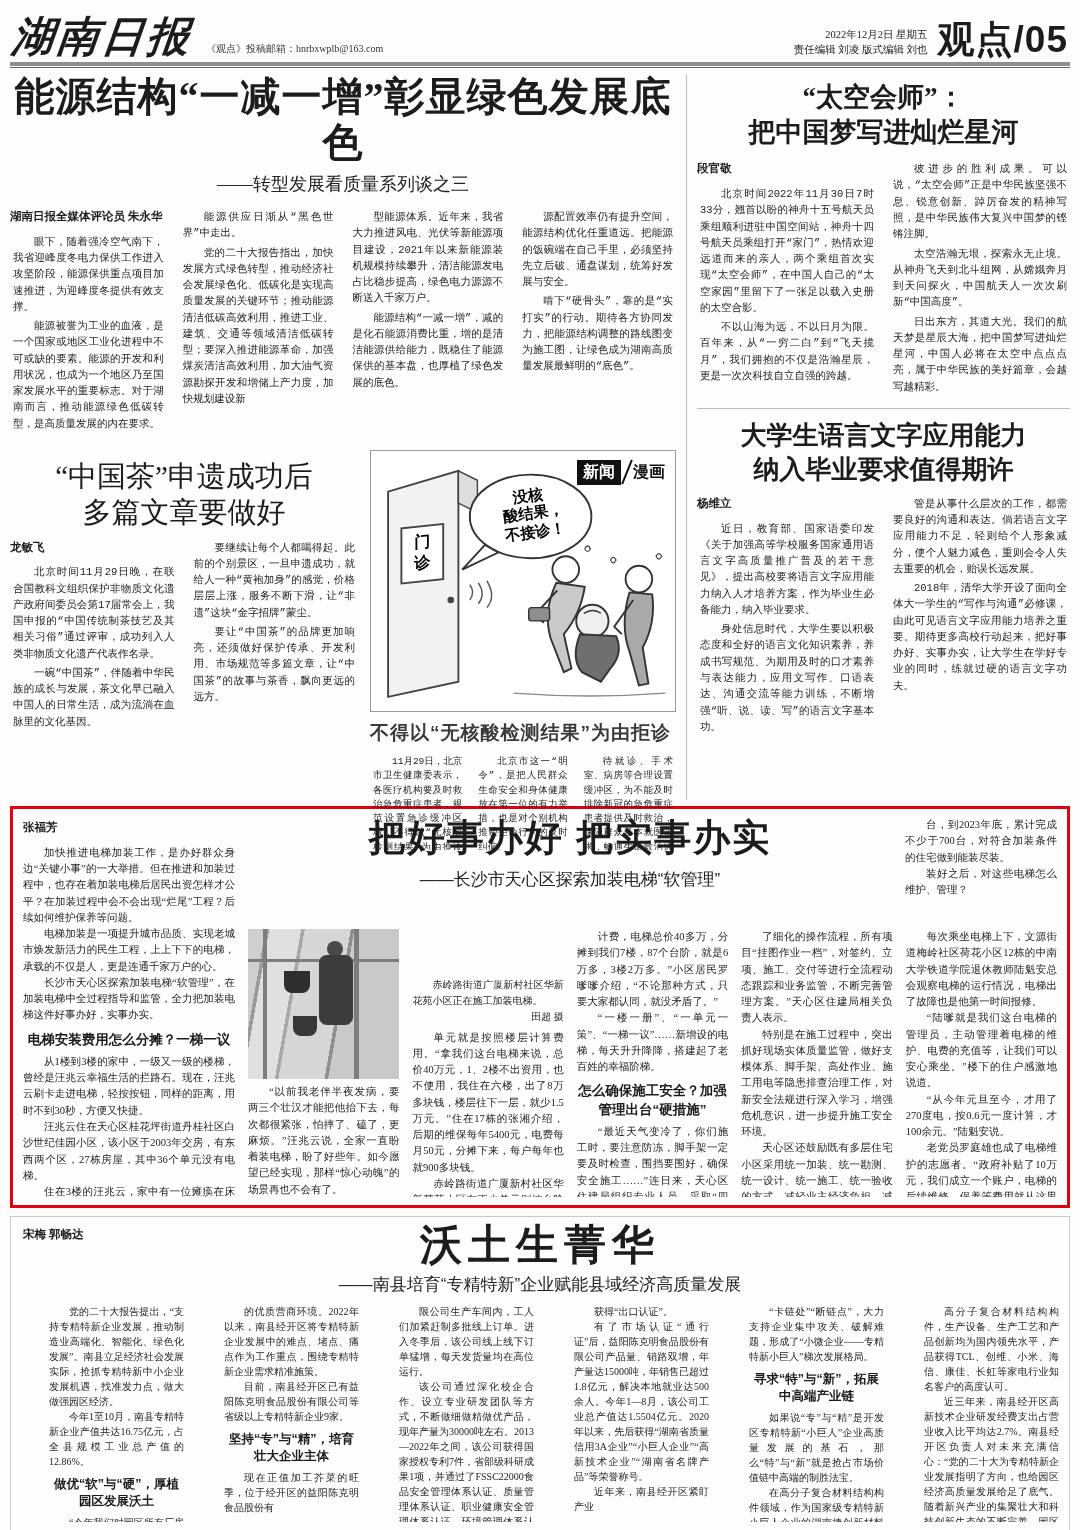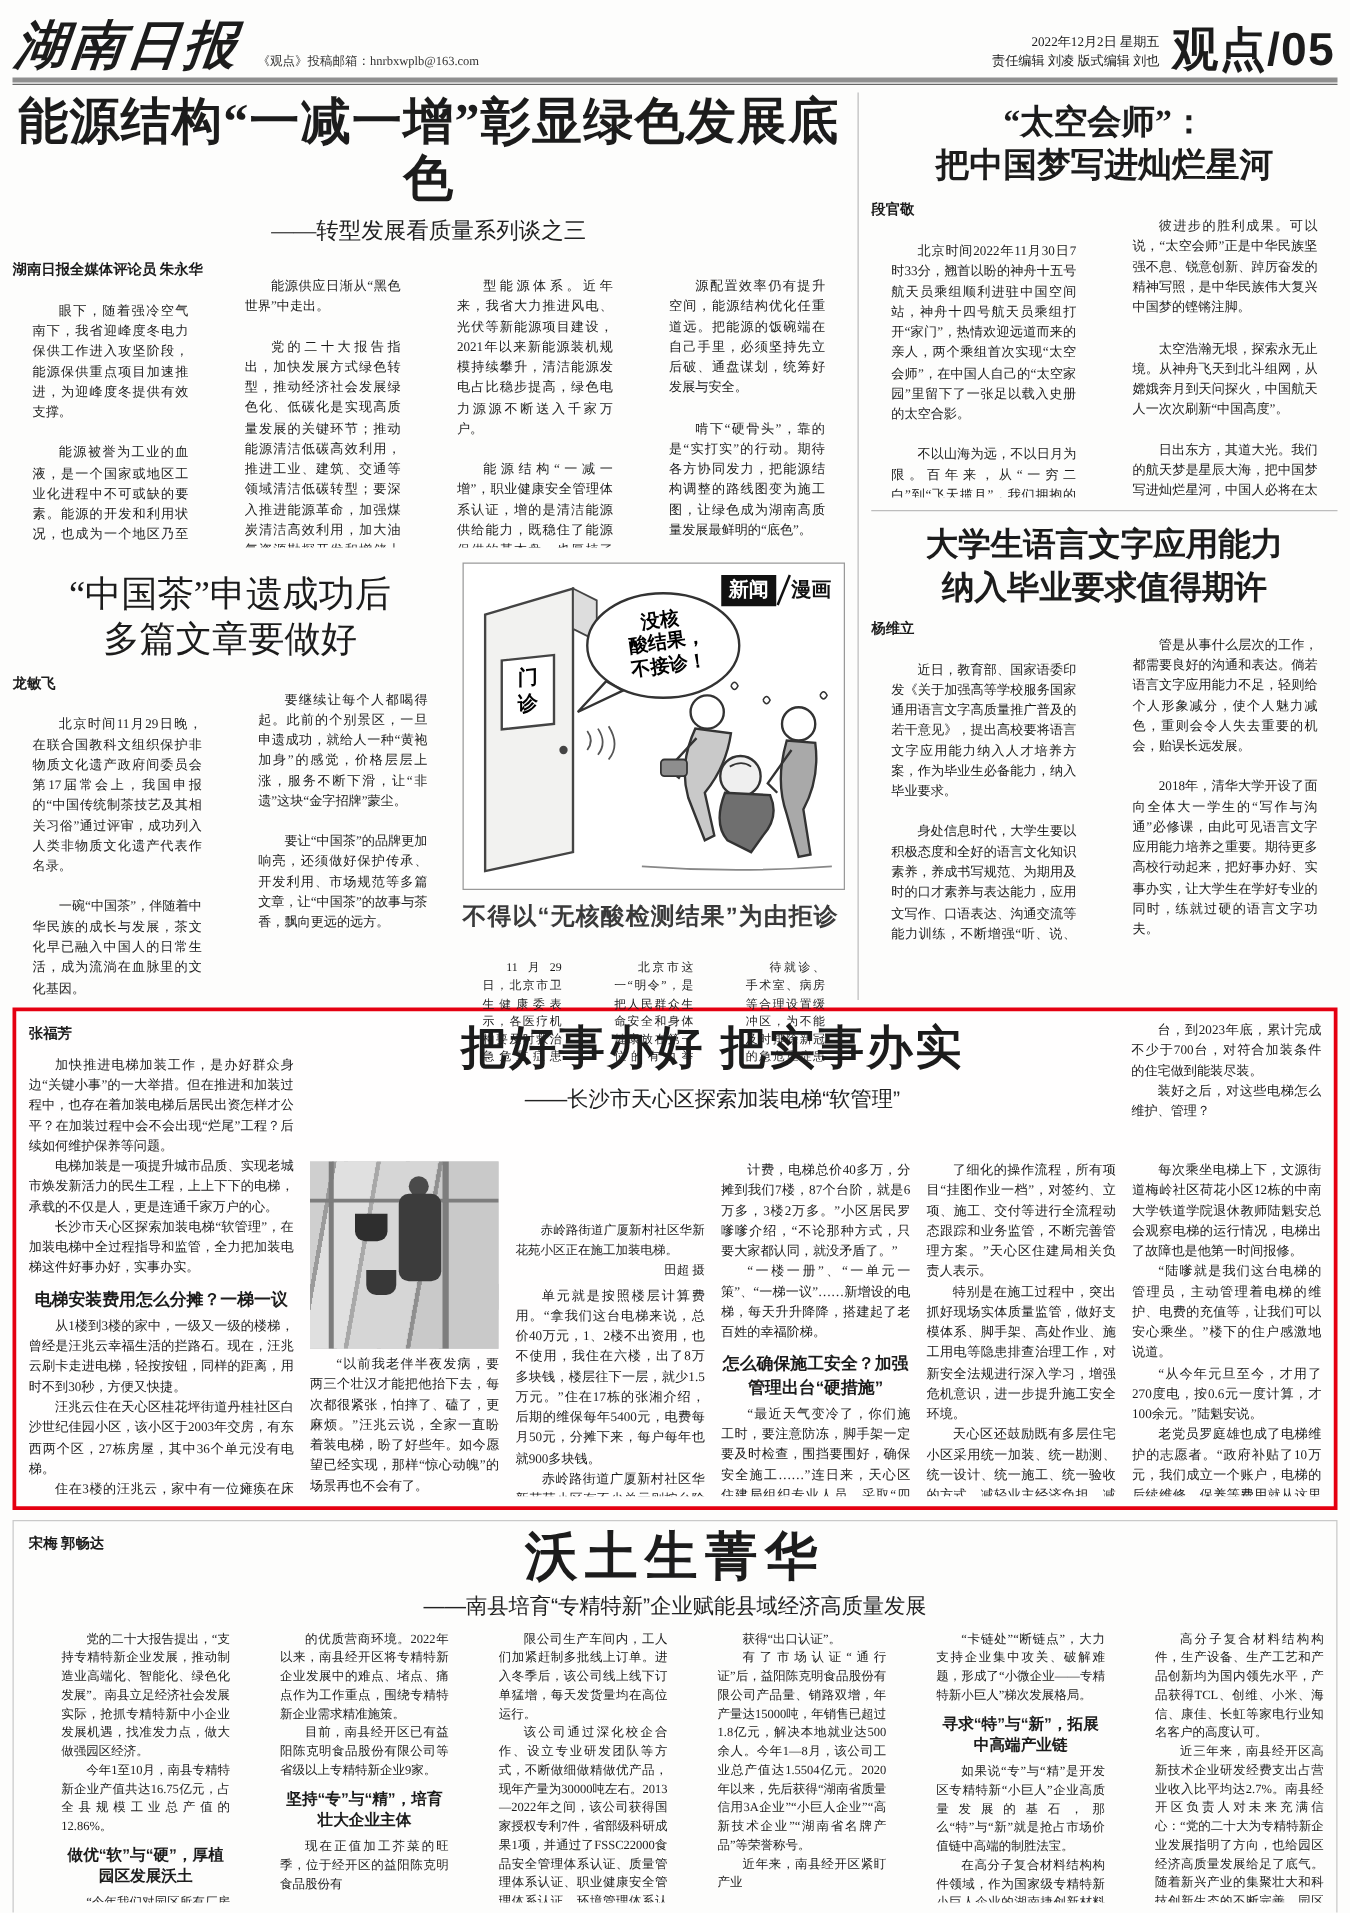--- a/index.html
+++ b/index.html
@@ -15,21 +15,21 @@
   .masthead { font-size:42px; font-weight:bold; font-style:italic; letter-spacing:3px; transform:skewX(-6deg); line-height:1; }
   .hdr-contact { font-size:10px; color:#333; margin:0 0 2px 14px; flex:1; }
   .hdr-right { display:flex; align-items:flex-end; }
   .hdr-meta { text-align:right; font-size:10.5px; color:#222; line-height:1.5; margin-right:10px; }
   .hdr-page { font-family:"Liberation Sans","DejaVu Sans",sans-serif; font-weight:900; font-size:37px; line-height:1; letter-spacing:1px; }
   .rule { border-top:4px solid #8f8f8f; border-bottom:1px solid #666; height:6px; margin-top:4px; }
 
   
   .cols { display:flex; gap:13px; }
   .col { flex:1; font-size:10.5px; line-height:1.55; text-align:justify; overflow:hidden; }
-  .col p, .cap p { margin:16px; text-indent:2em; }
+  .col p, .cap p { margin:3px; text-indent:2em;font-family:Liberation Mono, monospace; }
   .byline { font-weight:bold; font-size:11.5px; margin:2px 0 8px; }
   .subhd { font-family:"Liberation Sans","DejaVu Sans",sans-serif; font-weight:bold; font-size:13.5px; line-height:1.35; text-align:center; margin:7px 0 5px; text-indent:0 !important; }
   h1,h2,h3,h4 { margin:0; }
 
   
   .top { display:flex; margin-top:6px; height:726px; }
   .top-left { width:676px; padding-right:10px; }
   .v-div { border-left:1px solid #bdbdbd; }
   .top-right { flex:1; padding-left:10px; }
 
@@ -124,21 +124,21 @@
               <p>眼下，随着强冷空气南下，我省迎峰度冬电力保供工作进入攻坚阶段，能源保供重点项目加速推进，为迎峰度冬提供有效支撑。</p>
               <p>能源被誉为工业的血液，是一个国家或地区工业化进程中不可或缺的要素。能源的开发和利用状况，也成为一个地区乃至国家发展水平的重要标志。对于湖南而言，推动能源绿色低碳转型，是高质量发展的内在要求。</p>
             </div>
         </div>
         <div class="col">
             <p>能源供应日渐从“黑色世界”中走出。</p>
             <p>党的二十大报告指出，加快发展方式绿色转型，推动经济社会发展绿色化、低碳化是实现高质量发展的关键环节；推动能源清洁低碳高效利用，推进工业、建筑、交通等领域清洁低碳转型；要深入推进能源革命，加强煤炭清洁高效利用，加大油气资源勘探开发和增储上产力度，加快规划建设新</p>
           </div>
         <div class="col">
             <p>型能源体系。近年来，我省大力推进风电、光伏等新能源项目建设，2021年以来新能源装机规模持续攀升，清洁能源发电占比稳步提高，绿色电力源源不断送入千家万户。</p>
-            <p>能源结构“一减一增”，职业健康安全管理体系认证，增的是清洁能源供给能力，既稳住了能源保供的基本盘，也厚植了绿色发展的底色。</p>
+            <p>能源结构“一减一增”，减的是化石能源消费比重，增的是清洁能源供给能力，既稳住了能源保供的基本盘，也厚植了绿色发展的底色。</p>
           </div>
         <div class="col">
             <p>源配置效率仍有提升空间，能源结构优化任重道远。把能源的饭碗端在自己手里，必须坚持先立后破、通盘谋划，统筹好发展与安全。</p>
             <p>啃下“硬骨头”，靠的是“实打实”的行动。期待各方协同发力，把能源结构调整的路线图变为施工图，让绿色成为湖南高质量发展最鲜明的“底色”。</p>
           </div>
       </div>
 
       <div class="row2">
         <div class="tea">
           <h2 class="tea-head">

